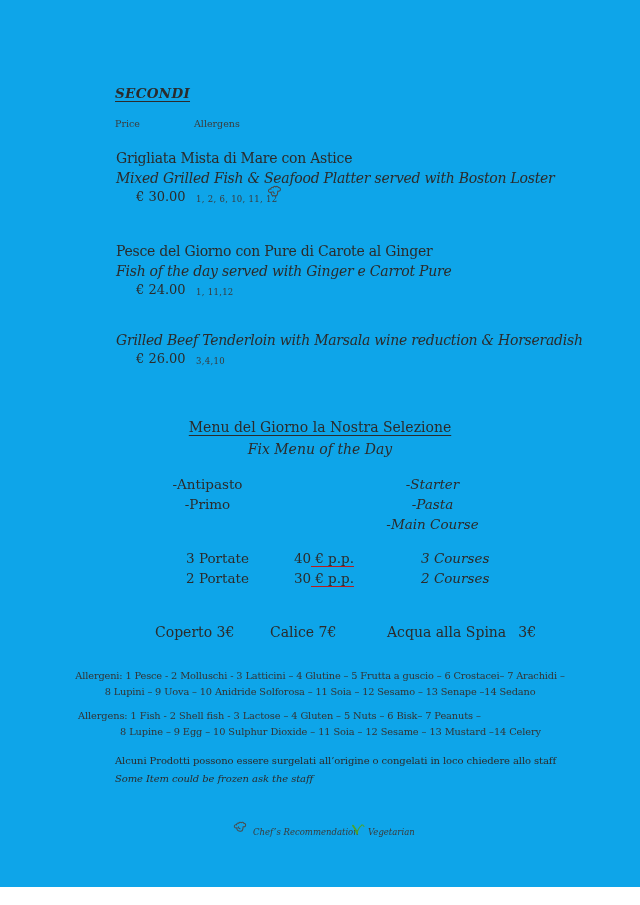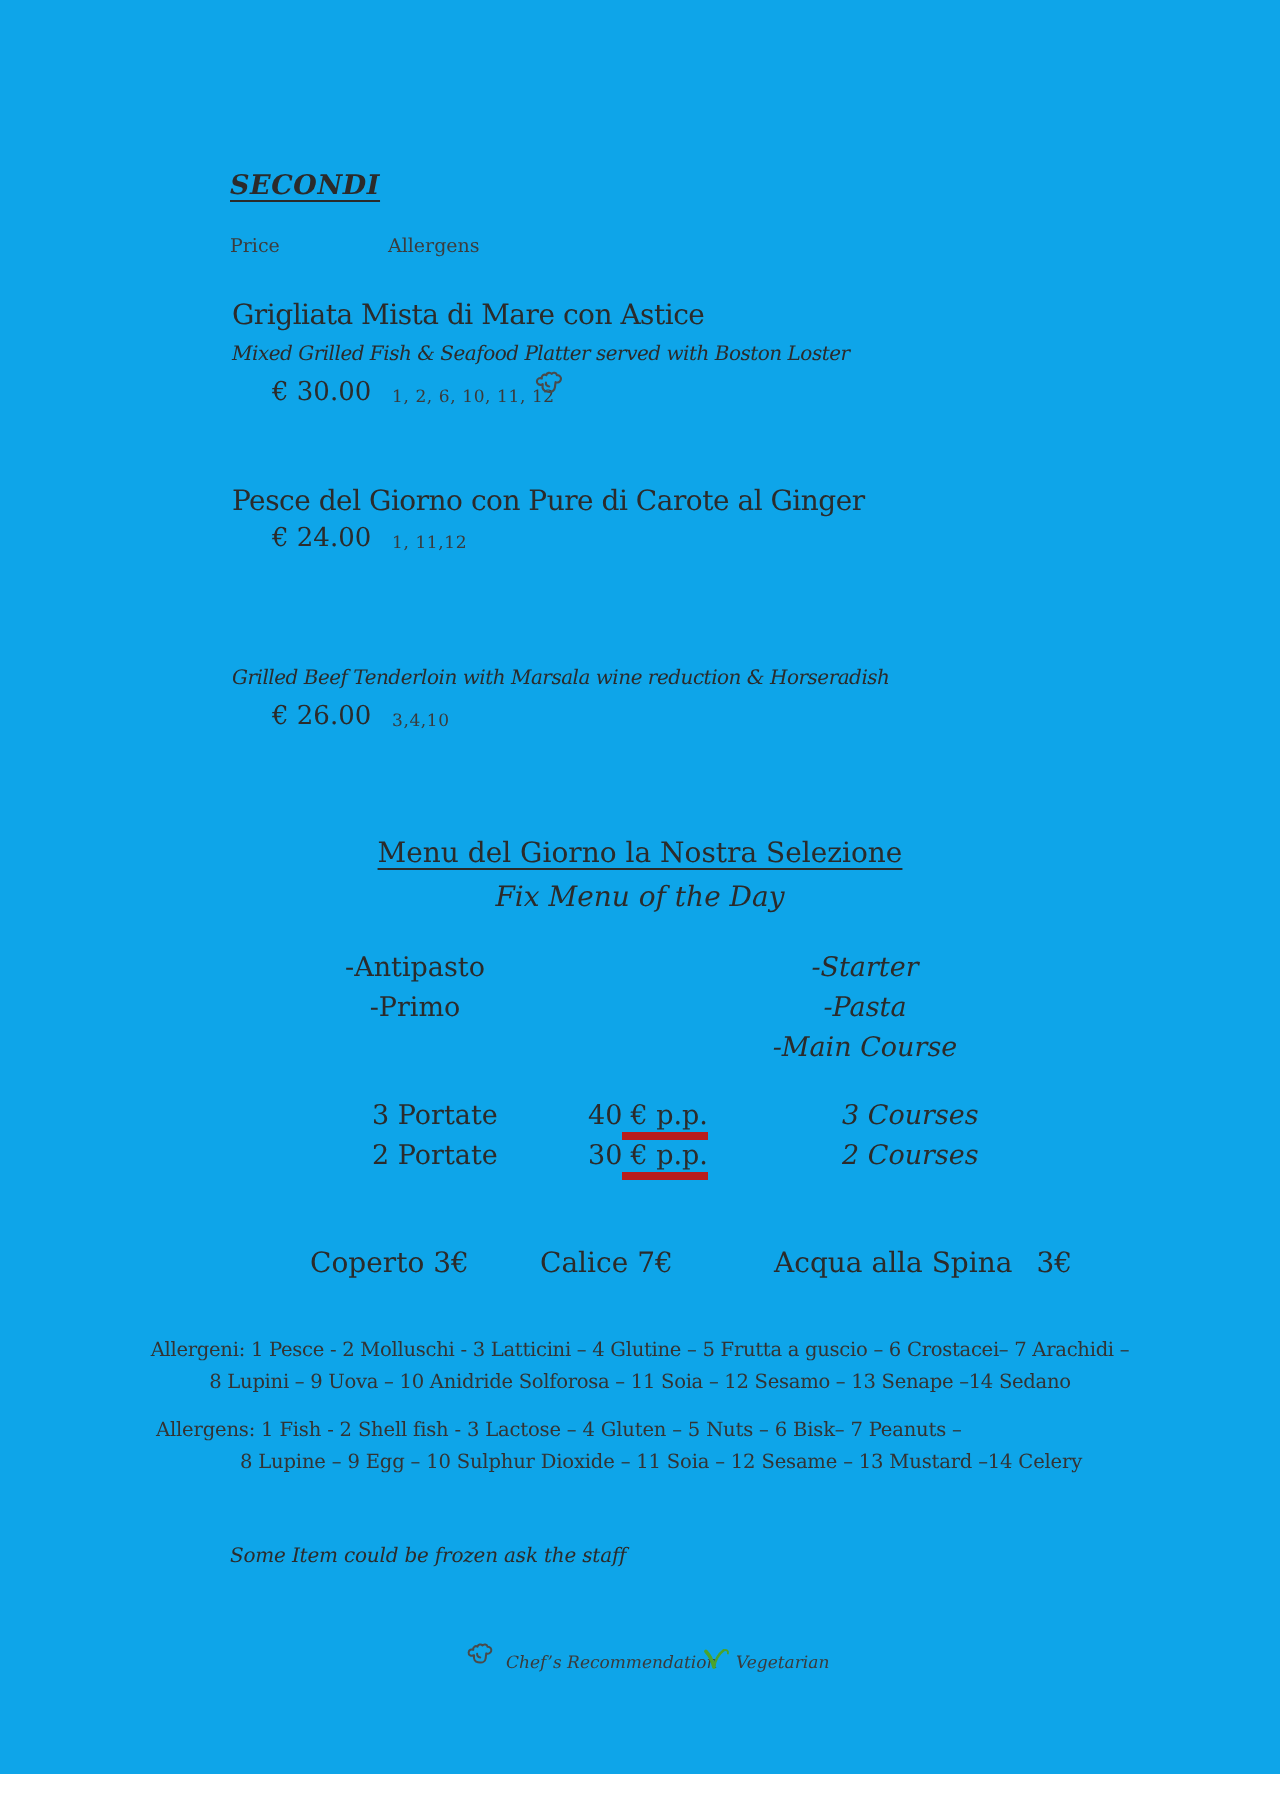--- a/index.html
+++ b/index.html
@@ -13,36 +13,36 @@
   .section-title{
     left:115px;top:85px;font-size:13.5px;font-weight:600;font-style:italic;
     text-decoration:underline;text-underline-offset:3px;letter-spacing:0.3px;
   }
   .col-head{font-size:9.5px;color:#3c3c3c;top:118px;}
   .col-head.price{left:115px;}
   .col-head.allergens{left:194px;}
 
   .dish{left:116px;width:470px;}
   .dish-title{font-size:14px;line-height:20px;letter-spacing:-0.25px;white-space:nowrap;}
-  .dish-desc{font-size:10px;line-height:20px;font-style:italic;letter-spacing:-0.25px;white-space:nowrap;}
+  .dish-desc{font-size:14px;line-height:20px;font-style:italic;letter-spacing:-0.25px;white-space:nowrap;}
   .dish-meta{position:relative;height:18px;margin-top:2px;}
   .dish-price{position:absolute;left:0;top:0;font-size:13px;line-height:14px;margin-left:20px;}
   .dish-allergens{position:absolute;left:80px;top:4px;font-size:8.5px;color:#3a3a3a;letter-spacing:0.3px;}
   .chef-icon-slot{position:absolute;left:150px;top:-6px;}
 
   .fixmenu-head{left:0;top:416px;width:640px;text-align:center;line-height:22px;font-size:14px;}
   .fixmenu-title{text-decoration:underline;text-underline-offset:3px;}
 
   .courses-col{top:474px;line-height:20px;font-size:13.5px;text-align:center;}
   .courses-it{left:100px;width:215px;}
   .courses-en{left:330px;width:205px;font-style:italic;}
 
   .pricing-row{left:16px;width:640px;height:18px;font-size:13.5px;}
   .pricing-row .cell{position:absolute;top:0;white-space:nowrap;}
-  .unit-underline{border-bottom:4px solid #b91c1c;padding-left:4px;}
+  .unit-underline{border-bottom:1px solid #b91c1c;padding-left:4px;}
 
   .extras-row{left:0;top:624px;width:640px;height:20px;font-size:14px;}
   .extras-row .cell{position:absolute;top:0;white-space:nowrap;}
 
   .allergen-block-it{left:0;top:668px;width:640px;text-align:center;font-size:9.8px;
     line-height:16px;letter-spacing:-0.15px;color:#333;}
   .allergen-en{font-size:9.8px;letter-spacing:-0.1px;color:#333;white-space:nowrap;}
 
   .note{font-size:10px;letter-spacing:-0.1px;white-space:nowrap;}
 
@@ -68,20 +68,21 @@
         <svg width="18" height="17" viewBox="0 0 22 20" fill="none" stroke="#4a4a4a" stroke-width="1.3" stroke-linejoin="round" stroke-linecap="round">
           <path d="M6.5 9.5 C4.5 10.5 2.8 9.3 3 7.6 C3.2 6 4.8 5.4 6 6 C5.6 4.3 7.4 3 8.8 4 C9 2.5 11 2 12 3.2 C12.8 2 15 2.4 15.2 4 C16.8 3.8 18 5.2 17.6 6.8 C17.2 8.3 15.6 8.8 14.4 8.3 L14 11.5 C13.8 13.2 12.2 14.4 10.5 14.2 L9 14 C7.2 13.8 6.1 12 6.5 10.2 Z"></path>
           <path d="M8.5 8.5 C8.3 9.8 9.2 10.8 10.5 10.9"></path>
         </svg>
       </span>
     </div>
   </div>
 
   <div class="abs dish" style="top:241px;">
     <div class="dish-title">Pesce del Giorno con Pure di Carote al Ginger</div>
+    <div class="dish-desc">Fish of the day served with Ginger e Carrot Pure</div>
     <div class="dish-meta">
       <span class="dish-price">€ 24.00</span>
       <span class="dish-allergens">1, 11,12</span>
     </div>
   </div>
 
   <div class="abs dish" style="top:330px;">
     <div class="dish-desc">Grilled Beef Tenderloin with Marsala wine reduction &amp; Horseradish</div>
     <div class="dish-meta">
       <span class="dish-price">€ 26.00</span>
@@ -122,20 +123,21 @@
   </div>
 
   <div class="abs allergen-block-it">
     <div>Allergeni: 1 Pesce - 2 Molluschi - 3 Latticini – 4 Glutine – 5 Frutta a guscio – 6 Crostacei– 7 Arachidi –</div>
     <div>8 Lupini – 9 Uova – 10 Anidride Solforosa – 11 Soia – 12 Sesamo – 13 Senape –14 Sedano</div>
   </div>
 
   <div class="abs allergen-en" style="left:78px;top:710px;">Allergens: 1 Fish - 2 Shell fish - 3 Lactose – 4 Gluten – 5 Nuts – 6 Bisk– 7 Peanuts –</div>
   <div class="abs allergen-en" style="left:120px;top:726px;">8 Lupine – 9 Egg – 10 Sulphur Dioxide – 11 Soia – 12 Sesame – 13 Mustard –14 Celery</div>
 
+  <div class="abs note" style="left:115px;top:755px;">Alcuni Prodotti possono essere surgelati all’origine o congelati in loco chiedere allo staff</div>
   <div class="abs note italic" style="left:115px;top:773px;">Some Item could be frozen ask the staff</div>
 
   <div class="abs" style="left:232px;top:820px;">
     <svg width="17" height="16" viewBox="0 0 22 20" fill="none" stroke="#4a4a4a" stroke-width="1.3" stroke-linejoin="round" stroke-linecap="round">
       <path d="M6.5 9.5 C4.5 10.5 2.8 9.3 3 7.6 C3.2 6 4.8 5.4 6 6 C5.6 4.3 7.4 3 8.8 4 C9 2.5 11 2 12 3.2 C12.8 2 15 2.4 15.2 4 C16.8 3.8 18 5.2 17.6 6.8 C17.2 8.3 15.6 8.8 14.4 8.3 L14 11.5 C13.8 13.2 12.2 14.4 10.5 14.2 L9 14 C7.2 13.8 6.1 12 6.5 10.2 Z"></path>
       <path d="M8.5 8.5 C8.3 9.8 9.2 10.8 10.5 10.9"></path>
     </svg>
   </div>
   <div class="abs legend-label" style="left:253px;top:827px;">Chef’s Recommendation</div>
   <div class="abs" style="left:351px;top:823px;">

